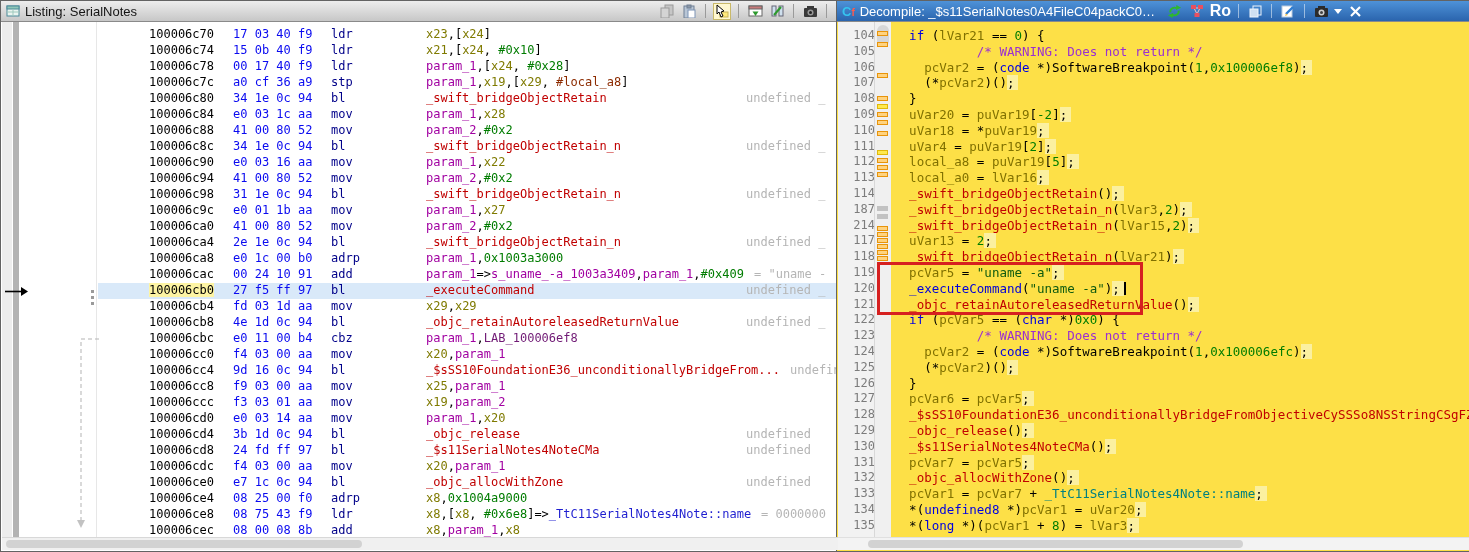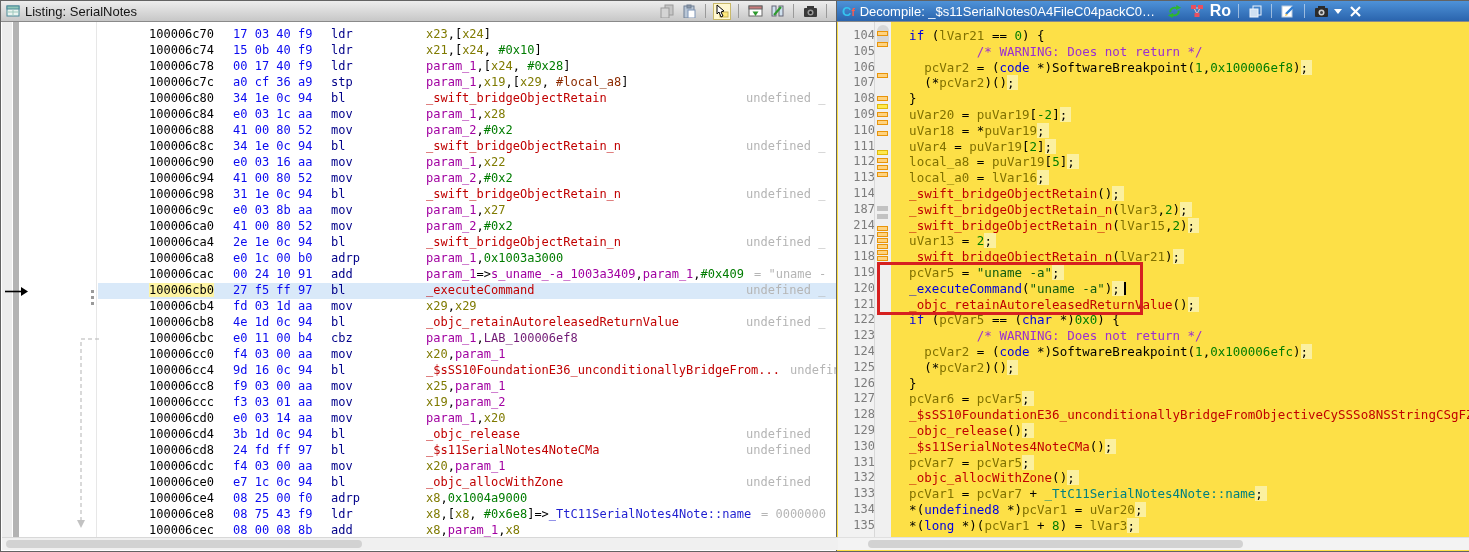--- a/index.html
+++ b/index.html
@@ -166,21 +166,21 @@
         <div class="lrow"><span class="c-addr">100006c74</span><span class="c-bytes">15 0b 40 f9</span><span class="c-mn">ldr</span><span class="c-ops"><span class="tk-r">x21</span><span class="tk-p">,[</span><span class="tk-r">x24</span><span class="tk-p">, </span><span class="tk-g">#0x10</span><span class="tk-p">]</span></span></div>
         <div class="lrow"><span class="c-addr">100006c78</span><span class="c-bytes">00 17 40 f9</span><span class="c-mn">ldr</span><span class="c-ops"><span class="tk-v">param_1</span><span class="tk-p">,[</span><span class="tk-r">x24</span><span class="tk-p">, </span><span class="tk-g">#0x28</span><span class="tk-p">]</span></span></div>
         <div class="lrow"><span class="c-addr">100006c7c</span><span class="c-bytes">a0 cf 36 a9</span><span class="c-mn">stp</span><span class="c-ops"><span class="tk-v">param_1</span><span class="tk-p">,</span><span class="tk-r">x19</span><span class="tk-p">,[</span><span class="tk-r">x29</span><span class="tk-p">, </span><span class="tk-m">#local_a8</span><span class="tk-p">]</span></span></div>
         <div class="lrow"><span class="c-addr">100006c80</span><span class="c-bytes">34 1e 0c 94</span><span class="c-mn">bl</span><span class="c-ops"><span class="tk-f">_swift_bridgeObjectRetain</span></span><span class="c-cmt" style="left: 745px;">undefined _</span></div>
         <div class="lrow"><span class="c-addr">100006c84</span><span class="c-bytes">e0 03 1c aa</span><span class="c-mn">mov</span><span class="c-ops"><span class="tk-v">param_1</span><span class="tk-p">,</span><span class="tk-r">x28</span></span></div>
         <div class="lrow"><span class="c-addr">100006c88</span><span class="c-bytes">41 00 80 52</span><span class="c-mn">mov</span><span class="c-ops"><span class="tk-v">param_2</span><span class="tk-p">,</span><span class="tk-g">#0x2</span></span></div>
         <div class="lrow"><span class="c-addr">100006c8c</span><span class="c-bytes">34 1e 0c 94</span><span class="c-mn">bl</span><span class="c-ops"><span class="tk-f">_swift_bridgeObjectRetain_n</span></span><span class="c-cmt" style="left: 745px;">undefined _</span></div>
         <div class="lrow"><span class="c-addr">100006c90</span><span class="c-bytes">e0 03 16 aa</span><span class="c-mn">mov</span><span class="c-ops"><span class="tk-v">param_1</span><span class="tk-p">,</span><span class="tk-r">x22</span></span></div>
         <div class="lrow"><span class="c-addr">100006c94</span><span class="c-bytes">41 00 80 52</span><span class="c-mn">mov</span><span class="c-ops"><span class="tk-v">param_2</span><span class="tk-p">,</span><span class="tk-g">#0x2</span></span></div>
         <div class="lrow"><span class="c-addr">100006c98</span><span class="c-bytes">31 1e 0c 94</span><span class="c-mn">bl</span><span class="c-ops"><span class="tk-f">_swift_bridgeObjectRetain_n</span></span><span class="c-cmt" style="left: 745px;">undefined _</span></div>
-        <div class="lrow"><span class="c-addr">100006c9c</span><span class="c-bytes">e0 03 8b aa</span><span class="c-mn">mov</span><span class="c-ops"><span class="tk-v">param_1</span><span class="tk-p">,</span><span class="tk-r">x27</span></span></div>
+        <div class="lrow"><span class="c-addr">100006c9c</span><span class="c-bytes">e0 01 1b aa</span><span class="c-mn">mov</span><span class="c-ops"><span class="tk-v">param_1</span><span class="tk-p">,</span><span class="tk-r">x27</span></span></div>
         <div class="lrow"><span class="c-addr">100006ca0</span><span class="c-bytes">41 00 80 52</span><span class="c-mn">mov</span><span class="c-ops"><span class="tk-v">param_2</span><span class="tk-p">,</span><span class="tk-g">#0x2</span></span></div>
         <div class="lrow"><span class="c-addr">100006ca4</span><span class="c-bytes">2e 1e 0c 94</span><span class="c-mn">bl</span><span class="c-ops"><span class="tk-f">_swift_bridgeObjectRetain_n</span></span><span class="c-cmt" style="left: 745px;">undefined _</span></div>
         <div class="lrow"><span class="c-addr">100006ca8</span><span class="c-bytes">e0 1c 00 b0</span><span class="c-mn">adrp</span><span class="c-ops"><span class="tk-v">param_1</span><span class="tk-p">,</span><span class="tk-g">0x1003a3000</span></span></div>
         <div class="lrow"><span class="c-addr">100006cac</span><span class="c-bytes">00 24 10 91</span><span class="c-mn">add</span><span class="c-ops"><span class="tk-v">param_1</span><span class="tk-p">=&gt;</span><span class="tk-v">s_uname_-a_1003a3409</span><span class="tk-p">,</span><span class="tk-v">param_1</span><span class="tk-p">,</span><span class="tk-g">#0x409</span></span><span class="c-cmt" style="left: 753px;">= "uname -</span></div>
         <div class="lrow hl"><span class="c-addr cur">100006cb0</span><span class="c-bytes">27 f5 ff 97</span><span class="c-mn">bl</span><span class="c-ops"><span class="tk-f">_executeCommand</span></span><span class="c-cmt" style="left: 745px;">undefined _</span></div>
         <div class="lrow"><span class="c-addr">100006cb4</span><span class="c-bytes">fd 03 1d aa</span><span class="c-mn">mov</span><span class="c-ops"><span class="tk-r">x29</span><span class="tk-p">,</span><span class="tk-r">x29</span></span></div>
         <div class="lrow"><span class="c-addr">100006cb8</span><span class="c-bytes">4e 1d 0c 94</span><span class="c-mn">bl</span><span class="c-ops"><span class="tk-f">_objc_retainAutoreleasedReturnValue</span></span><span class="c-cmt" style="left: 745px;">undefined _</span></div>
         <div class="lrow"><span class="c-addr">100006cbc</span><span class="c-bytes">e0 11 00 b4</span><span class="c-mn">cbz</span><span class="c-ops"><span class="tk-v">param_1</span><span class="tk-p">,</span><span class="tk-l">LAB_100006ef8</span></span></div>
         <div class="lrow"><span class="c-addr">100006cc0</span><span class="c-bytes">f4 03 00 aa</span><span class="c-mn">mov</span><span class="c-ops"><span class="tk-r">x20</span><span class="tk-p">,</span><span class="tk-v">param_1</span></span></div>
         <div class="lrow"><span class="c-addr">100006cc4</span><span class="c-bytes">9d 16 0c 94</span><span class="c-mn">bl</span><span class="c-ops"><span class="tk-f">_$sSS10FoundationE36_unconditionallyBridgeFrom...</span></span><span class="c-cmt" style="left: 789px;">undefined _</span></div>

